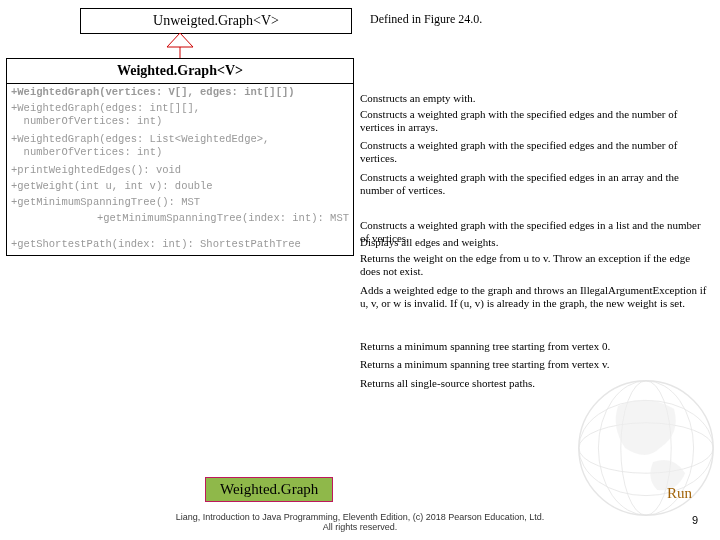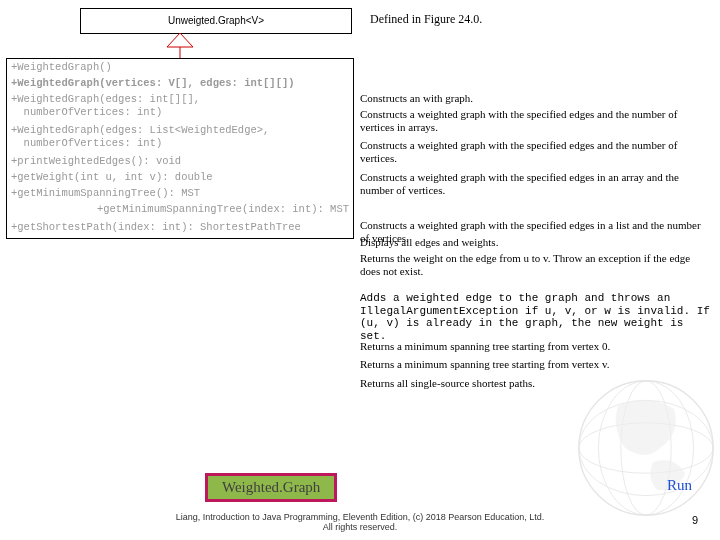--- a/index.html
+++ b/index.html
@@ -20,22 +20,22 @@
   }
   .parent-box {
     position: absolute;
     top: 8px;
     left: 80px;
     width: 270px;
     height: 24px;
     border: 1px solid #000;
     text-align: center;
     line-height: 24px;
-    font-size: 10px;
-    font-family: Liberation Sans, sans-serif;
+    font-size: 14px;
+    font-family: Liberation Serif, serif;
   }
   .defined-note {
     position: absolute;
     top: 12px;
     left: 370px;
     font-size: 12px;
   }
   .arrow-up {
     position: absolute;
     top: 33px;
@@ -80,34 +80,34 @@
   .desc { margin-bottom: 2px; }
   .buttons {
     position: absolute;
     bottom: 38px;
     left: 205px;
     display: flex;
     gap: 10px;
   }
   .btn {
     background: #8fb84a;
-    border: 3px solid #be185d;
+    border: 1px solid #be185d;
     padding: 3px 14px;
     font-family: "Times New Roman", serif;
     font-size: 15px;
-    color: #404040;
+    color: #000000;
     cursor: pointer;
   }
   .btn-run {
     position: absolute;
-    bottom: 46px;
+    bottom: 38px;
     right: 28px;
     font-family: "Times New Roman", serif;
     font-size: 15px;
-    color: #1d4ed8;
+    color: #a16207;
     cursor: pointer;
   }
   .footer {
     position: absolute;
     bottom: 8px;
     left: 0;
     width: 100%;
     text-align: center;
     font-size: 9px;
     font-family: Arial, sans-serif;
@@ -142,44 +142,44 @@
   <div class="defined-note">Defined in Figure 24.0.</div>
 
   <div class="arrow-up">
     <svg width="30" height="26" viewBox="0 0 30 26">
       <polygon points="15,0 2,14 28,14" fill="none" stroke="#c00" stroke-width="1"></polygon>
       <line x1="15" y1="14" x2="15" y2="26" stroke="#c00" stroke-width="1"></line>
     </svg>
   </div>
 
   <div class="class-box">
+    <div class="class-title">Weighted.Graph&lt;V&gt;</div>
     <div class="class-members" id="members">
-        <div class="member" style="height: 12px;">+WeightedGraph()</div>
         <div class="member" style="height: 12px; font-weight: bold;">+WeightedGraph(vertices: V[], edges: int[][])</div>
         <div class="member" style="height: 27px;">+WeightedGraph(edges: int[][],
   numberOfVertices: int)</div>
         <div class="member" style="height: 27px;">+WeightedGraph(edges: List&lt;WeightedEdge&gt;,
   numberOfVertices: int)</div>
         <div class="member" style="height: 12px;">+printWeightedEdges(): void</div>
         <div class="member" style="height: 12px;">+getWeight(int u, int v): double</div>
         <div class="member" style="height: 12px;">+getMinimumSpanningTree(): MST</div>
         <div class="member" style="height: 14px; text-align: right;">+getMinimumSpanningTree(index: int): MST</div>
-        <div class="member" style="height: 15px;">+getShortestPath(index: int): ShortestPathTree</div>
+        <div class="member" style="height: 15px; margin-top: 8px;">+getShortestPath(index: int): ShortestPathTree</div>
       </div>
   </div>
 
   <div class="desc-col" id="descs">
-      <div class="desc" style="position: absolute; top: 0px;">Constructs an with graph.</div>
+      <div class="desc" style="position: absolute; top: 0px;">Constructs an empty with.</div>
       <div class="desc" style="position: absolute; top: 16px;">Constructs a weighted graph with the specified edges and the number of vertices in arrays.</div>
       <div class="desc" style="position: absolute; top: 47px;">Constructs a weighted graph with the specified edges and the number of vertices.</div>
       <div class="desc" style="position: absolute; top: 79px;">Constructs a weighted graph with the specified edges in an array and the number of vertices.</div>
       <div class="desc" style="position: absolute; top: 111px; margin-top: 16px;">Constructs a weighted graph with the specified edges in a list and the number of vertices.</div>
       <div class="desc" style="position: absolute; top: 144px;">Displays all edges and weights.</div>
       <div class="desc" style="position: absolute; top: 160px;">Returns the weight on the edge from u to v. Throw an exception if the edge does not exist.</div>
-      <div class="desc" style="position: absolute; top: 200px; font-family: Liberation Mono, monospace;">Adds a weighted edge to the graph and throws an IllegalArgumentException if u, v, or w is invalid. If (u, v) is already in the graph, the new weight is set.</div>
+      <div class="desc" style="position: absolute; top: 192px;">Adds a weighted edge to the graph and throws an IllegalArgumentException if u, v, or w is invalid. If (u, v) is already in the graph, the new weight is set.</div>
       <div class="desc" style="position: absolute; top: 248px;">Returns a minimum spanning tree starting from vertex 0.</div>
       <div class="desc" style="position: absolute; top: 266px;">Returns a minimum spanning tree starting from vertex v.</div>
       <div class="desc" style="position: absolute; top: 285px;">Returns all single-source shortest paths.</div>
     </div>
 
   <div class="globe">
     <svg viewBox="0 0 100 100">
       <circle cx="50" cy="50" r="48" fill="none" stroke="#999" stroke-width="1"></circle>
       <ellipse cx="50" cy="50" rx="48" ry="18" fill="none" stroke="#999" stroke-width="0.6"></ellipse>
       <ellipse cx="50" cy="50" rx="48" ry="34" fill="none" stroke="#999" stroke-width="0.6"></ellipse>

